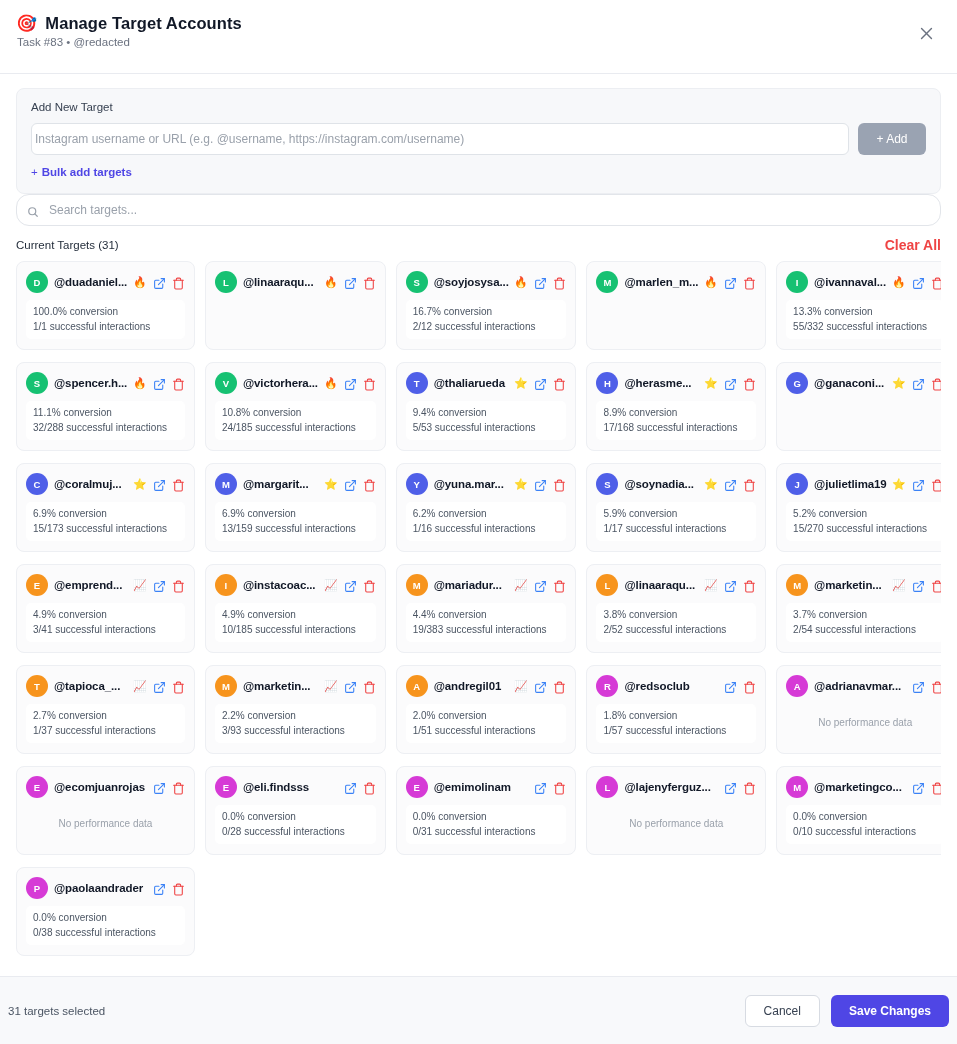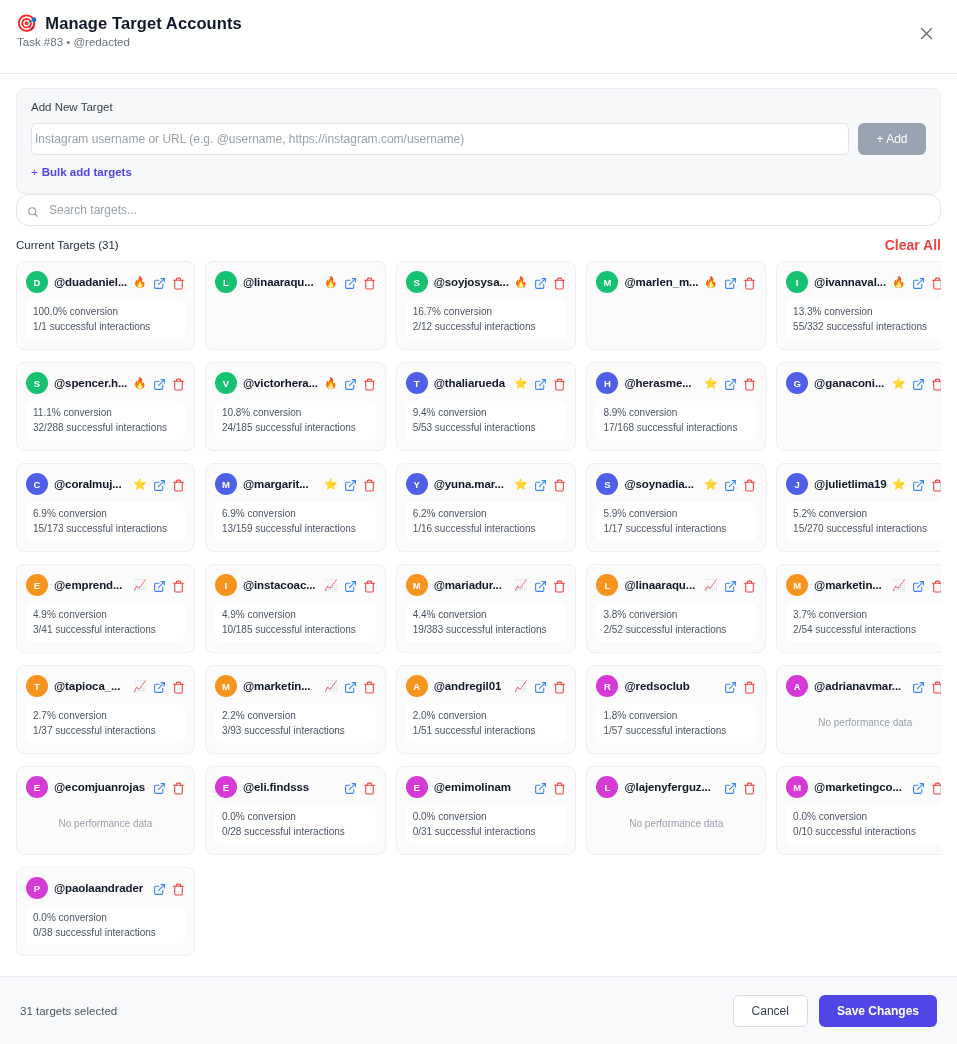--- a/index.html
+++ b/index.html
@@ -106,21 +106,21 @@
   .ic-trash { color: #ef4444; }
   .card-stats {
     background: #ffffff; border-radius: 5px; padding: 6px 7px; display: flex; flex-direction: column; gap: 2px;
   }
   .stat-line { font-size: 10px; color: #4b5563; line-height: 1.25; white-space: nowrap; overflow: hidden; text-overflow: ellipsis; }
   .no-data { font-size: 10px; color: #9aa1ab; text-align: center; padding: 13px 0 14px 0; }
 
   
   .ftr {
     flex: 0 0 auto; height: 68px; border-top: 1px solid #e9ebf0; background: #f8f9fb;
-    display: flex; align-items: center; justify-content: space-between; padding: 0 20px;
+    display: flex; align-items: center; justify-content: space-between; padding: 0 8px;
   }
   .ftr-count { font-size: 11.5px; color: #4b5563; }
   .ftr-btns { display: flex; gap: 11px; }
   .btn-cancel {
     height: 32px; padding: 0 18px; border: 1px solid #d7dbe2; border-radius: 6px;
     background: #ffffff; color: #374151; font-size: 12px; font-family: inherit; cursor: pointer;
   }
   .btn-save {
     height: 32px; padding: 0 18px; border: none; border-radius: 6px;
     background: #4f46e5; color: #ffffff; font-size: 12px; font-weight: bold;

